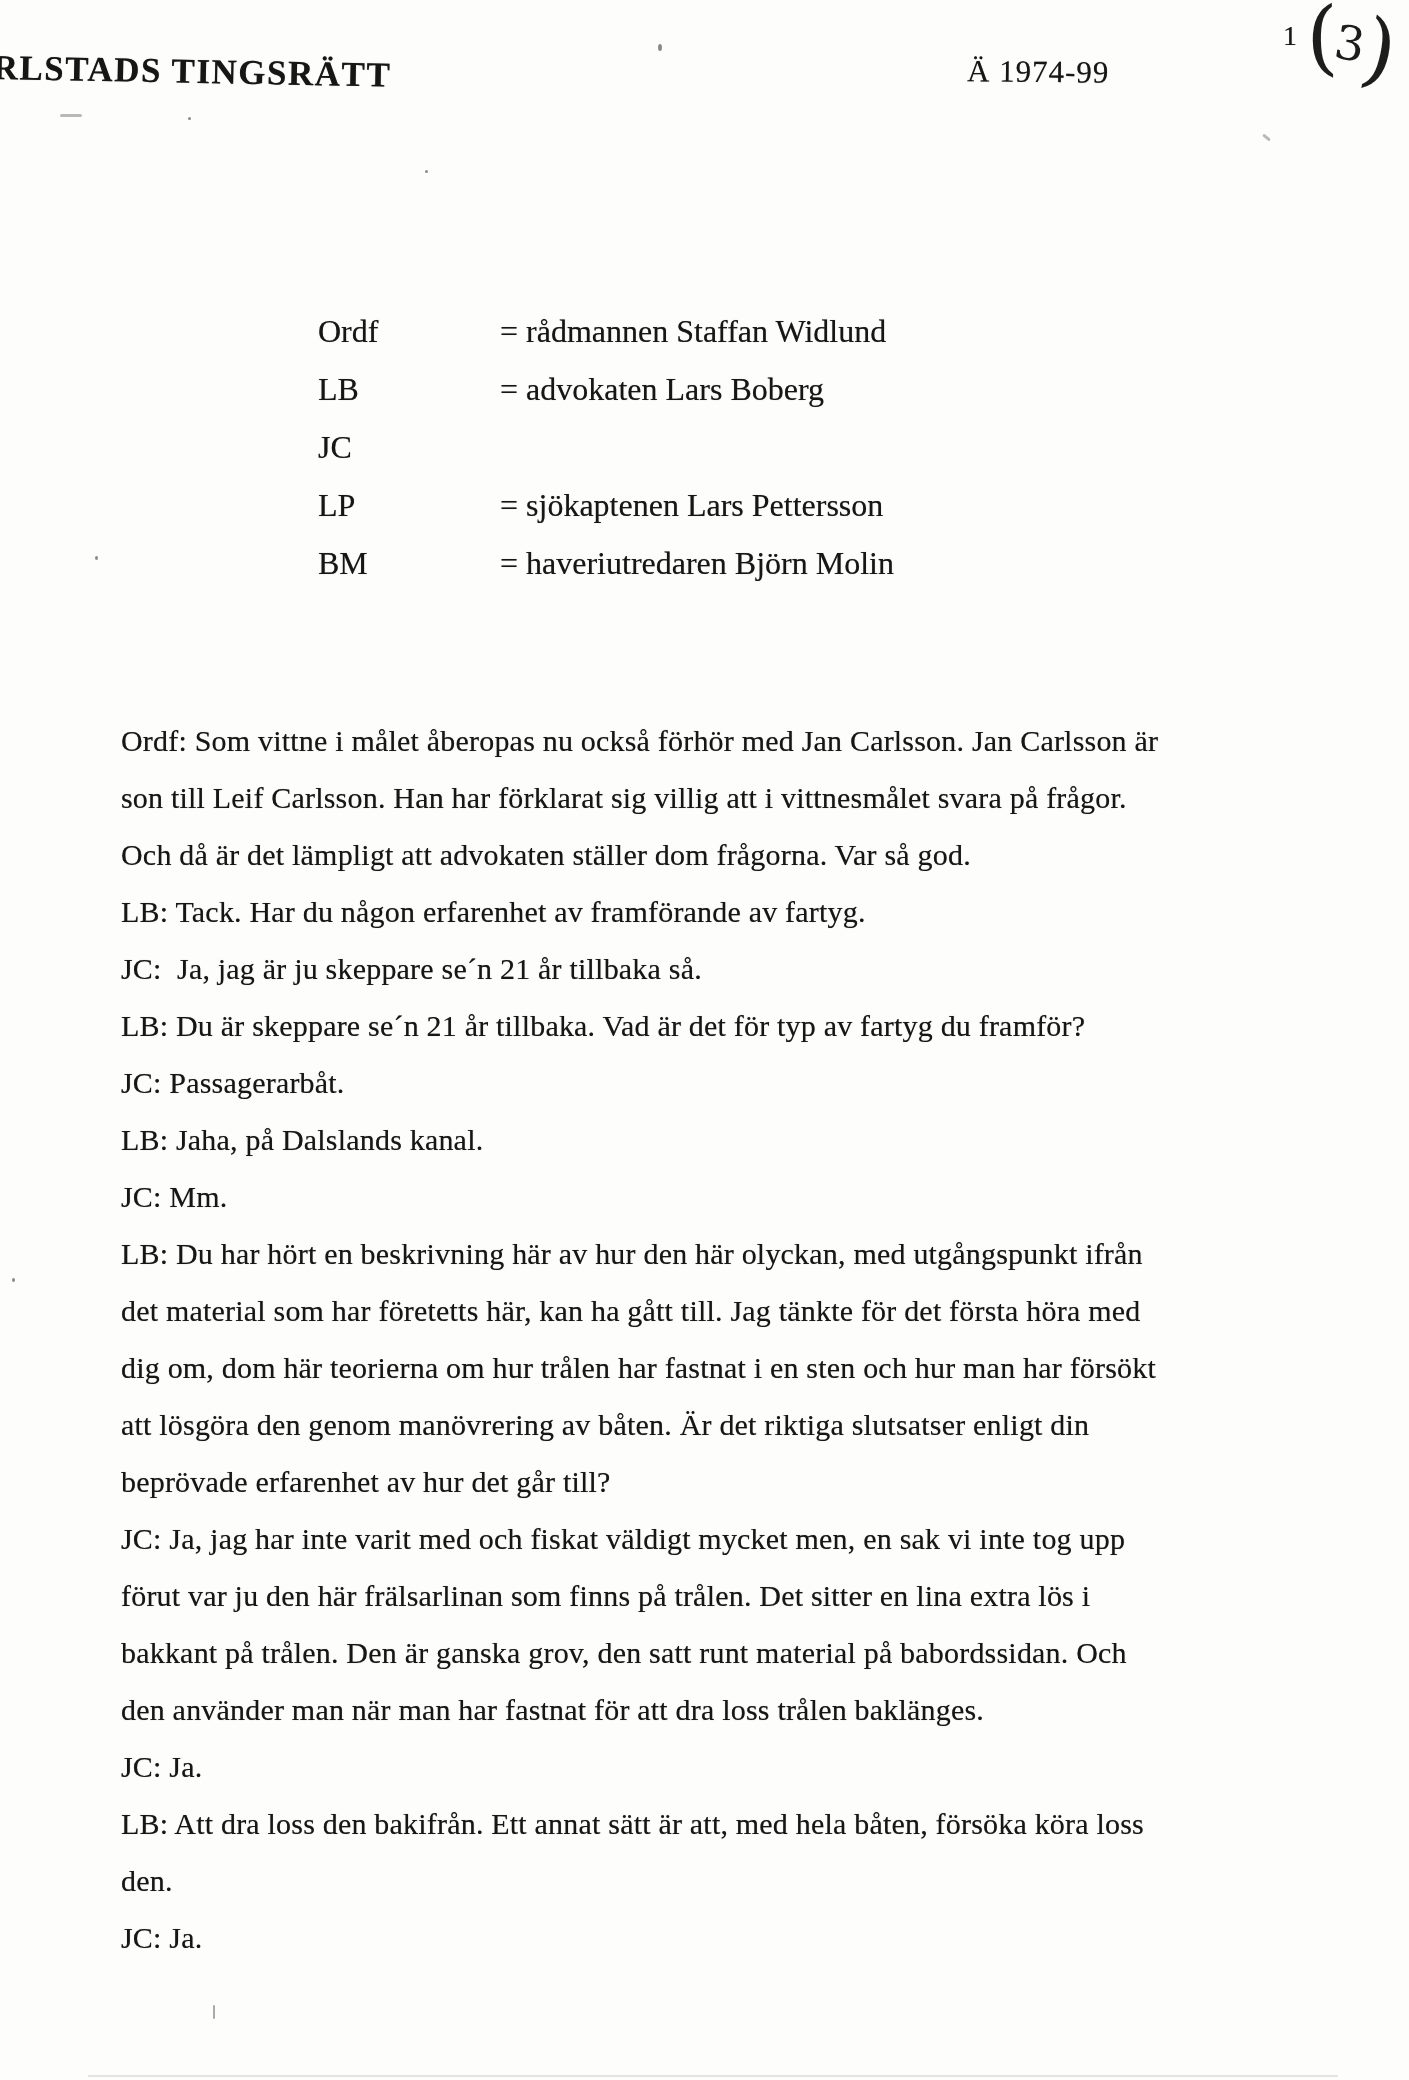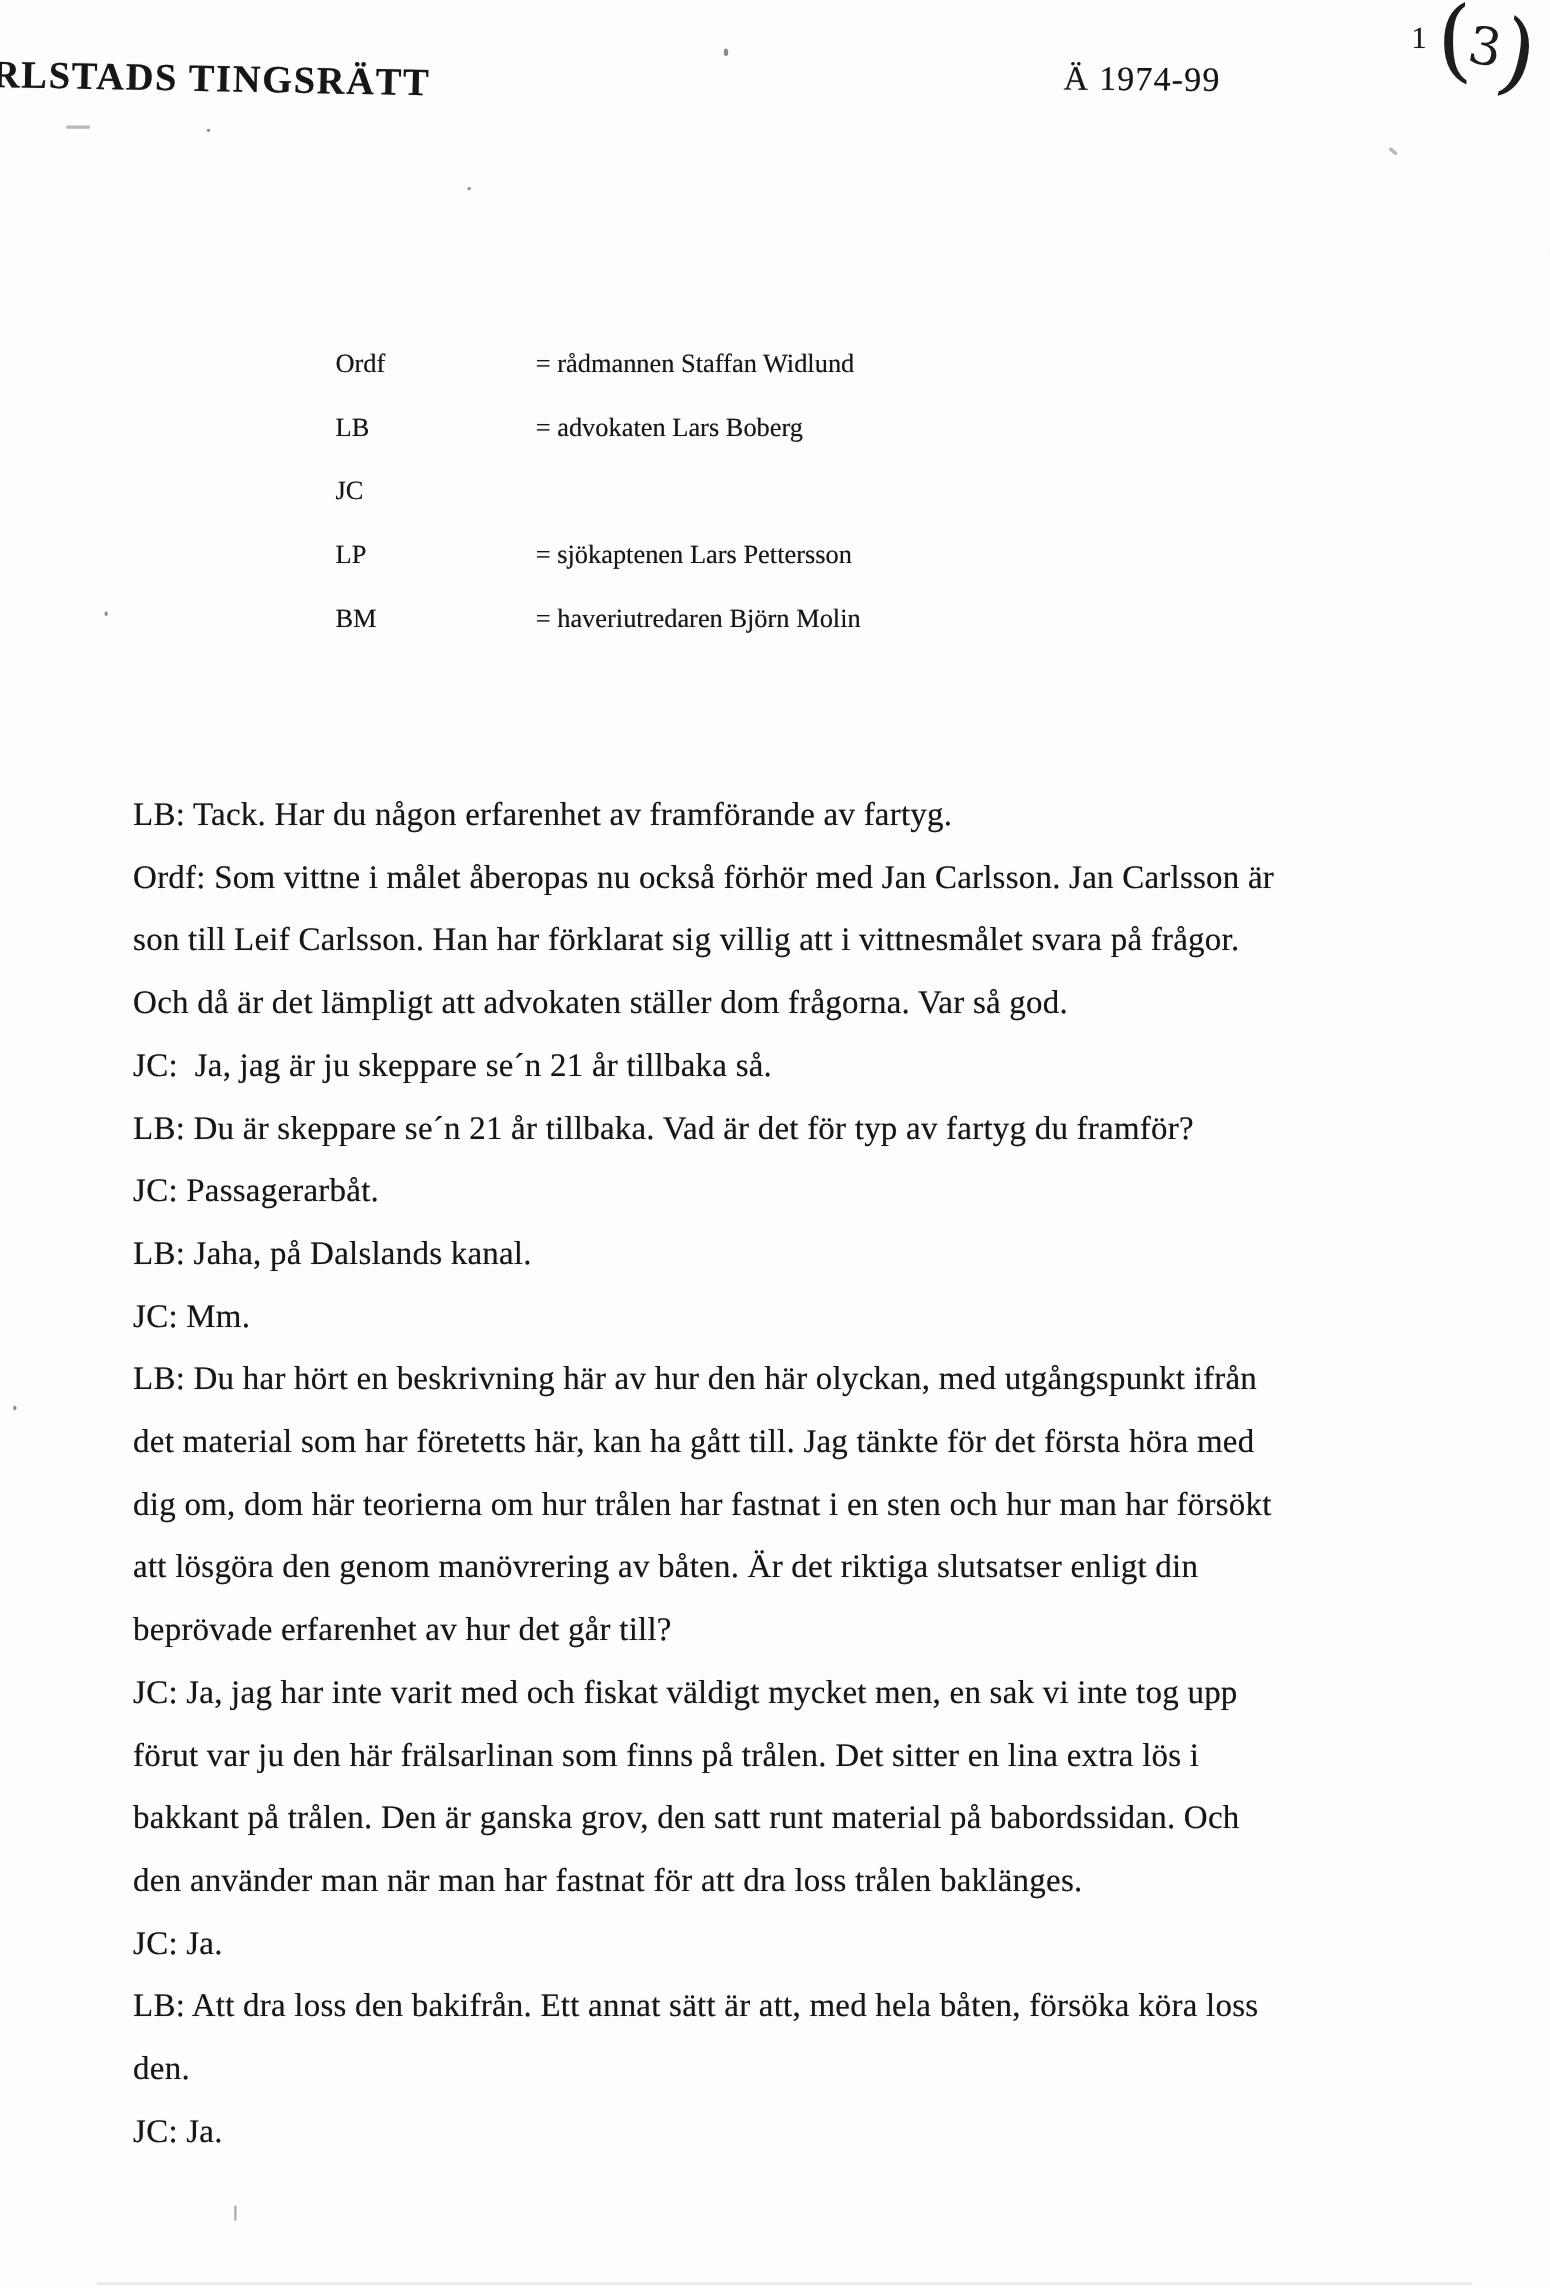--- a/index.html
+++ b/index.html
@@ -77,22 +77,23 @@
   .legend {
     position: absolute;
     left: 305px;
     top: 302px;
     width: 700px;
   }
   .legend-row {
     display: flex;
     height: 58px;
     line-height: 58px;
-    font-size: 24px;
+    font-size: 32px;
     white-space: pre;
+    margin-left: 13px;
   }
   .legend-abbr {
     width: 182px;
     flex: 0 0 182px;
   }
   .legend-desc {
     flex: 1;
   }
 
   .transcript {
@@ -149,26 +150,26 @@
   <div class="legend scan-text" id="legend">
       <div class="legend-row"><span class="legend-abbr">Ordf</span><span class="legend-desc">= rådmannen Staffan Widlund</span></div>
       <div class="legend-row"><span class="legend-abbr">LB</span><span class="legend-desc">= advokaten Lars Boberg</span></div>
       <div class="legend-row"><span class="legend-abbr">JC</span></div>
       <div class="legend-row"><span class="legend-abbr">LP</span><span class="legend-desc">= sjökaptenen Lars Pettersson</span></div>
       <div class="legend-row"><span class="legend-abbr">BM</span><span class="legend-desc">= haveriutredaren Björn Molin</span></div>
     </div>
 
   <div class="transcript scan-text" id="transcript">
       <div class="transcript-paragraph">
-        <div class="transcript-line">LB: Tack. Har du någon erfarenhet av framförande av fartyg.</div>
-      </div>
-      <div class="transcript-paragraph">
         <div class="transcript-line">Ordf: Som vittne i målet åberopas nu också förhör med Jan Carlsson. Jan Carlsson är</div>
         <div class="transcript-line">son till Leif Carlsson. Han har förklarat sig villig att i vittnesmålet svara på frågor.</div>
         <div class="transcript-line">Och då är det lämpligt att advokaten ställer dom frågorna. Var så god.</div>
+      </div>
+      <div class="transcript-paragraph">
+        <div class="transcript-line">LB: Tack. Har du någon erfarenhet av framförande av fartyg.</div>
       </div>
       <div class="transcript-paragraph">
         <div class="transcript-line">JC:  Ja, jag är ju skeppare se´n 21 år tillbaka så.</div>
       </div>
       <div class="transcript-paragraph">
         <div class="transcript-line">LB: Du är skeppare se´n 21 år tillbaka. Vad är det för typ av fartyg du framför?</div>
       </div>
       <div class="transcript-paragraph">
         <div class="transcript-line">JC: Passagerarbåt.</div>
       </div>

